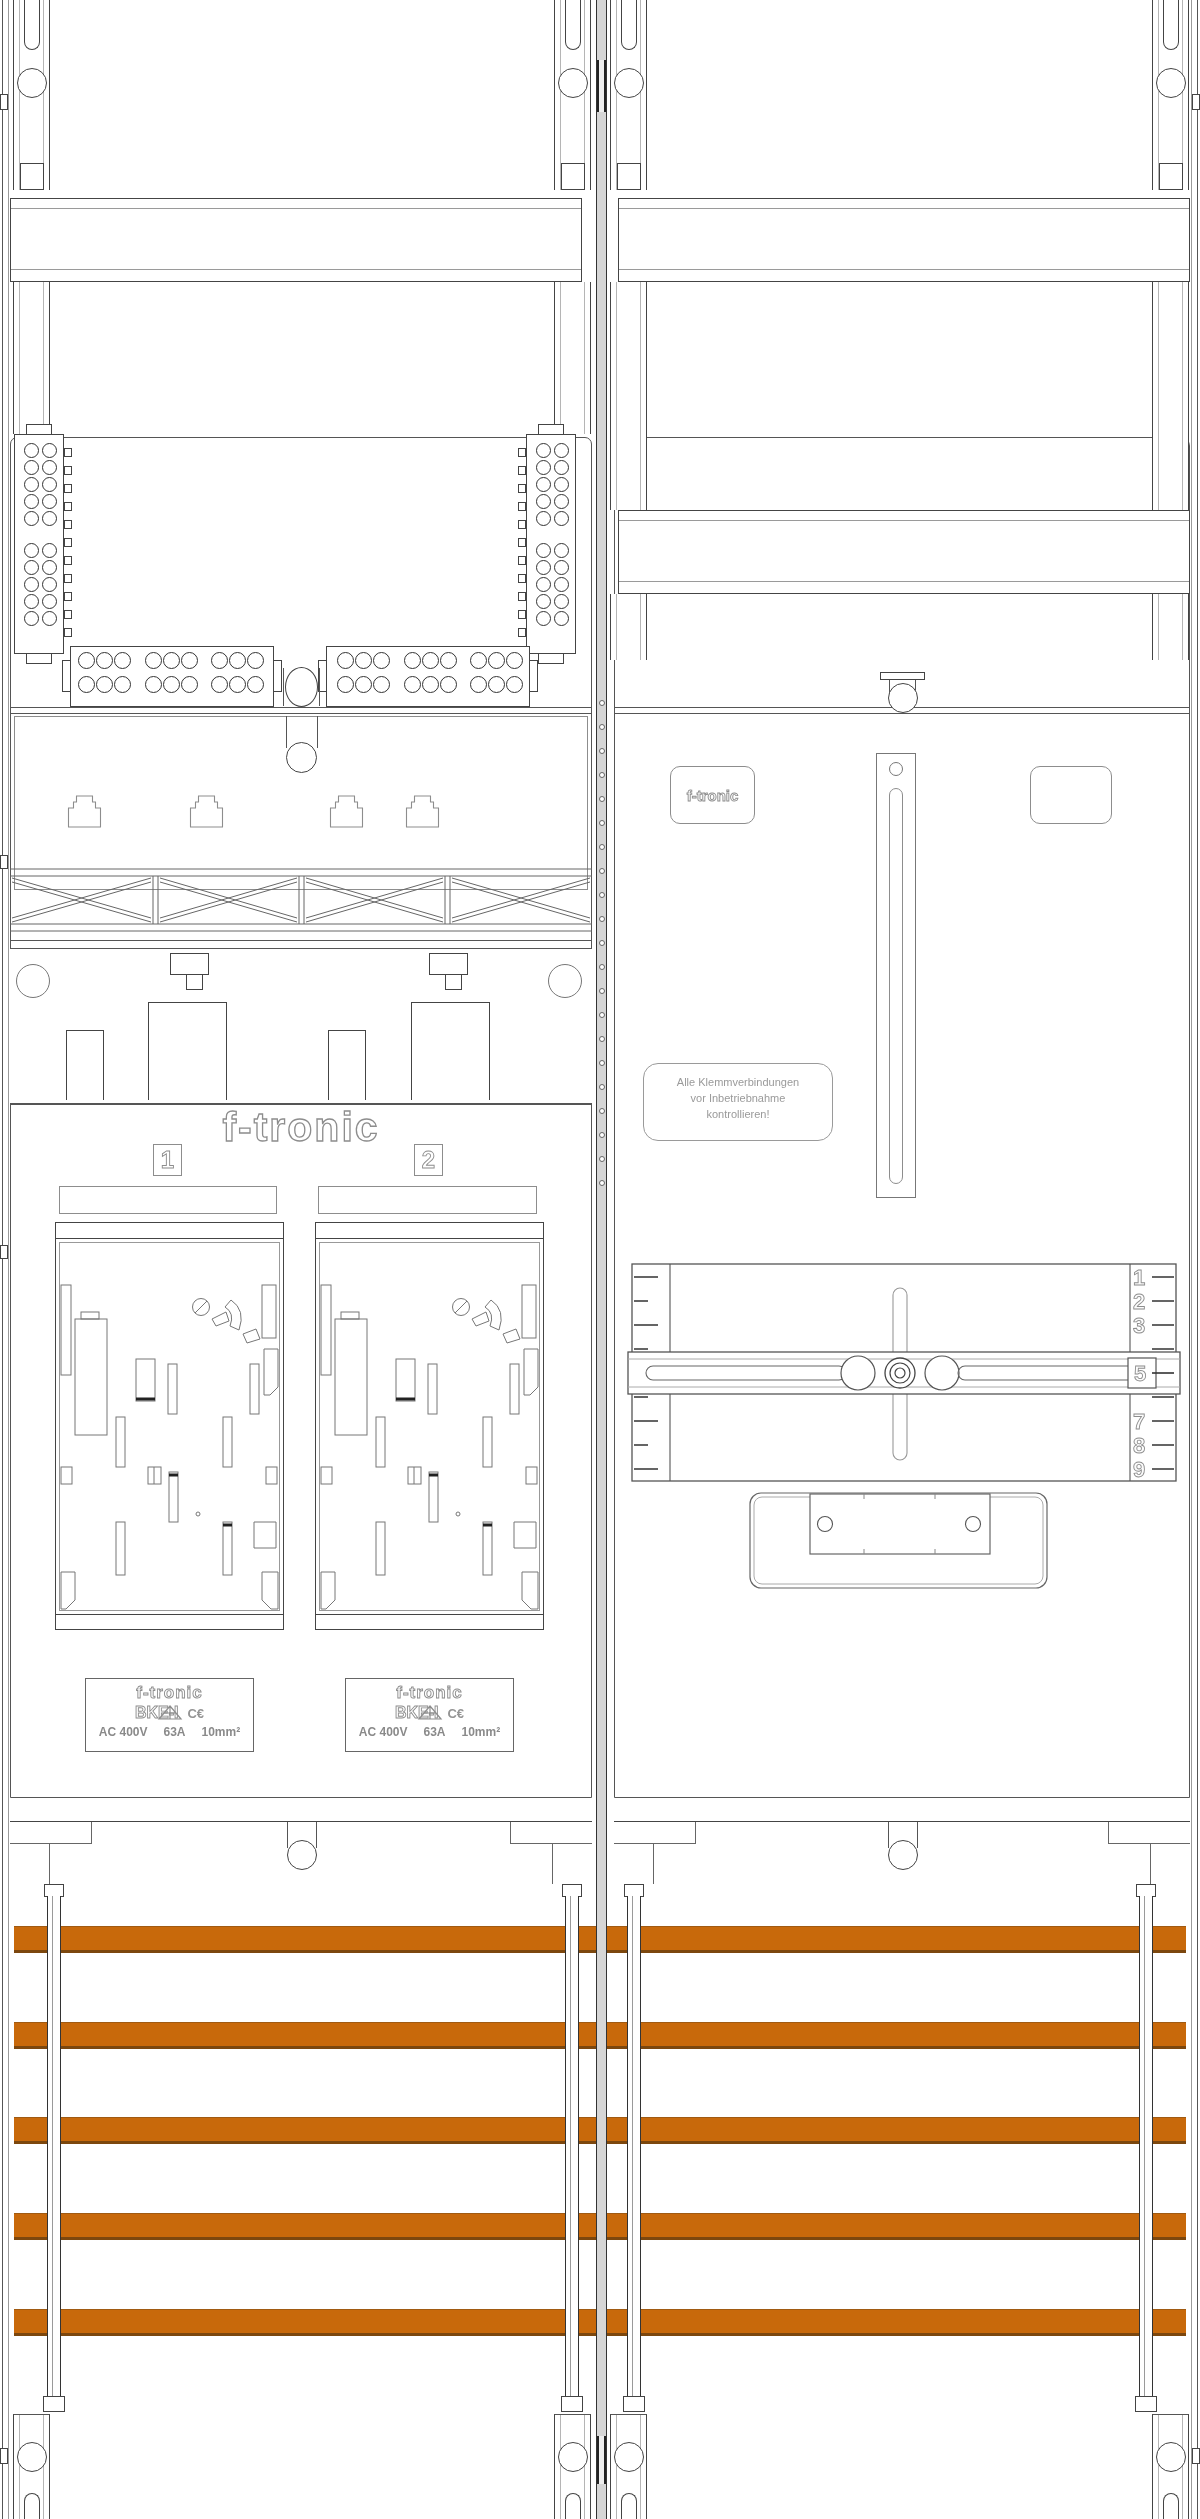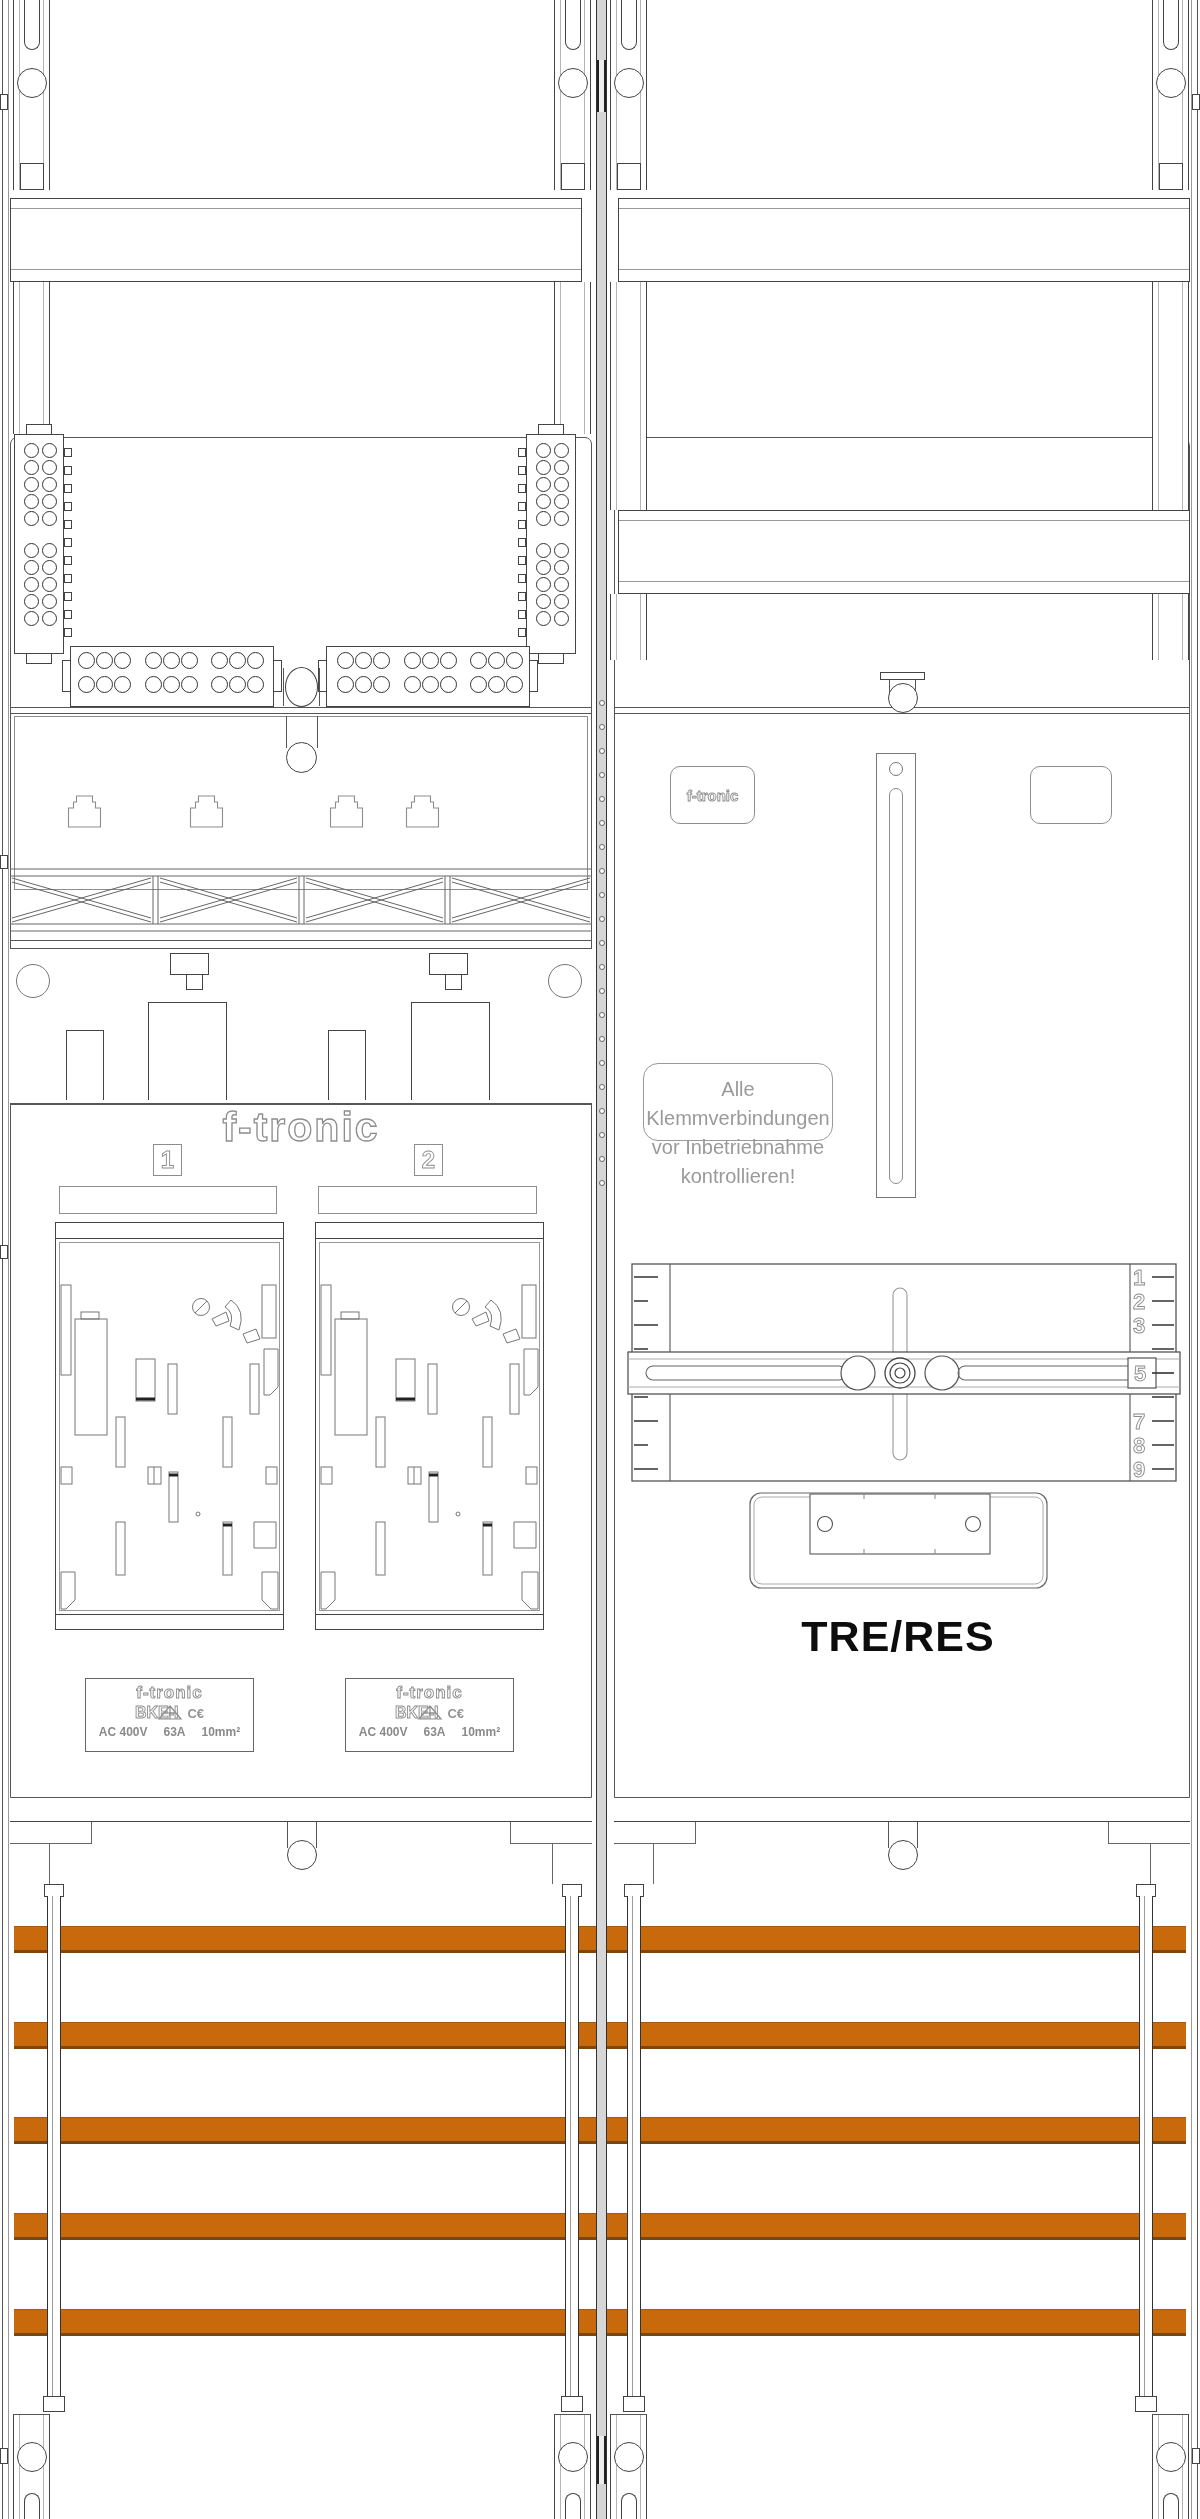--- a/index.html
+++ b/index.html
@@ -17,21 +17,21 @@
   .outl{color:#fff;-webkit-text-stroke:1.3px #8d8d8d;font-weight:bold;}
   .outls{color:#fff;-webkit-text-stroke:0.9px #8d8d8d;font-weight:bold;}
   .graytxt{color:#949494;}
   .col{position:absolute;box-sizing:border-box;border-left:1.2px solid #444;border-right:1.2px solid #444;background:#fff;}
   .colin{position:absolute;left:5px;right:5px;top:0;bottom:0;border-left:1px solid #b5b5b5;border-right:1px solid #b5b5b5;}
   .uslot{position:absolute;box-sizing:border-box;border:1.2px solid #444;border-top:none;border-radius:0 0 8px 8px;background:#fff;}
   .uslot-up{position:absolute;box-sizing:border-box;border:1.2px solid #444;border-bottom:none;border-radius:8px 8px 0 0;background:#fff;}
   .busbar{position:absolute;left:14px;width:1172px;height:27px;
           border-top:1.5px solid #a05a12;border-bottom:3px solid #7c470e;box-sizing:border-box;}
   .sticker{position:absolute;box-sizing:border-box;border:1.5px solid #9a9a9a;border-radius:15px;
-           text-align:center;color:#9a9a9a;font-size:20px;line-height:1.45;padding-top:11px;font-weight:bold;}
+           text-align:center;color:#9a9a9a;font-size:11px;line-height:1.45;padding-top:11px;font-weight:bold;}
   .devlabel{position:absolute;font-weight:bold;color:#0d0d0d;font-size:43px;letter-spacing:1px;text-align:center;}
   svg{position:absolute;overflow:visible;}
   text{font-family:"Liberation Sans", sans-serif;}
 </style>
 </head>
 <body>
 
 <div class="canvas">
 
   <div class="lnv" style="left:1.5px;top:0;height:2519px;border-left-width:1.3px;"></div>
@@ -452,21 +452,20 @@
 
   <svg style="left:749px;top:1492px;" width="300" height="98" viewBox="0 0 300 98">
     <rect x="1" y="1" width="297" height="95" rx="11" fill="#fff" stroke="#666" stroke-width="1.2"></rect>
     <rect x="5" y="5" width="289" height="87" rx="8" fill="none" stroke="#aaa" stroke-width="1"></rect>
     <rect x="61" y="2" width="180" height="60" fill="#fff" stroke="#666" stroke-width="1.2"></rect>
     <path d="M115,2 v5 M186,2 v5 M115,57 v5 M186,57 v5" stroke="#888" stroke-width="1"></path>
     <circle cx="76" cy="32" r="7.5" fill="none" stroke="#555" stroke-width="1.1"></circle>
     <circle cx="224" cy="32" r="7.5" fill="none" stroke="#555" stroke-width="1.1"></circle>
   </svg>
 
-  <div class="devlabel" style="left:748px;top:1612px;width:300px;height:50px;">TRE/RES</div>
 
   <div class="lnv" style="left:287px;top:1822px;height:26px;"></div>
   <div class="lnv" style="left:316px;top:1822px;height:26px;"></div>
   <div class="circ" style="left:287px;top:1840px;width:30px;height:30px;"></div>
   <div class="lnv" style="left:888px;top:1822px;height:26px;"></div>
   <div class="lnv" style="left:917px;top:1822px;height:26px;"></div>
   <div class="circ" style="left:888px;top:1840px;width:30px;height:30px;"></div>
   <div class="abs" style="left:10px;top:1822px;width:82px;height:22px;border-right:1.1px solid #666;border-bottom:1.1px solid #666;"></div>
   <div class="abs" style="left:10px;top:1844px;width:40px;height:40px;border-right:1.1px solid #666;"></div>
   <div class="abs" style="left:510px;top:1822px;width:82px;height:22px;border-left:1.1px solid #666;border-bottom:1.1px solid #666;"></div>

